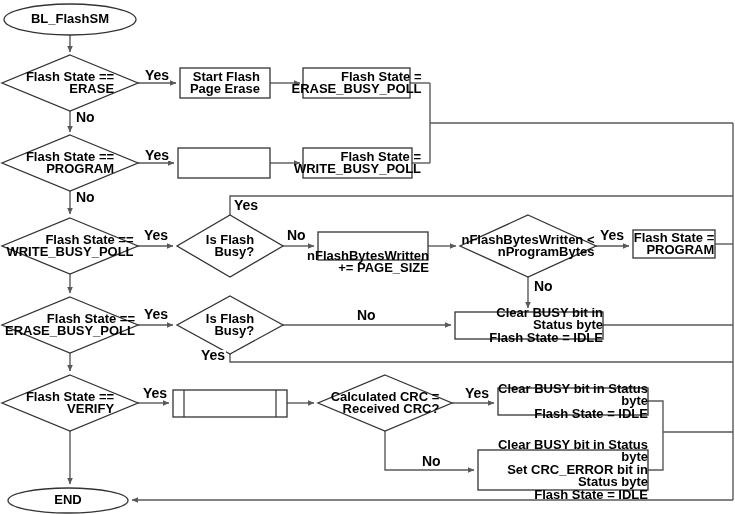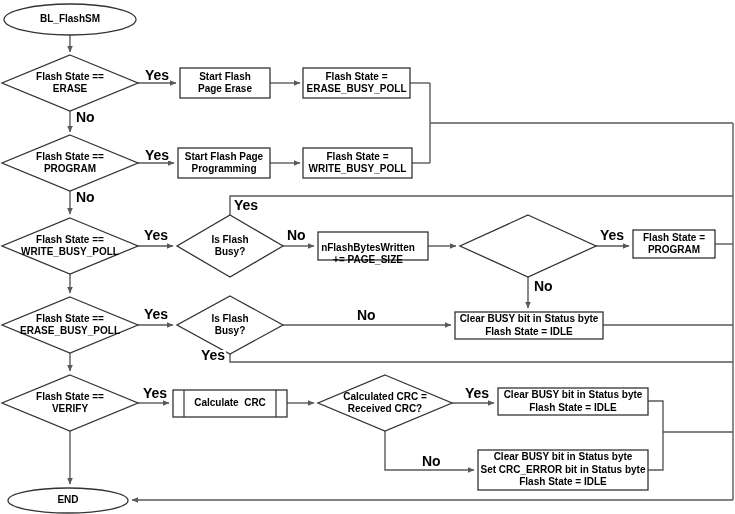--- a/index.html
+++ b/index.html
@@ -17,22 +17,22 @@
     overflow:hidden;
   }
   svg.layer{position:absolute;left:0;top:0;}
   .wire{stroke:var(--line);stroke-width:1.4;fill:none;}
   .shape{stroke:var(--border);stroke-width:1.3;fill:#ffffff;}
   .bar{stroke:var(--border);stroke-width:1.2;}
   .arrowhead{fill:var(--line);}
   .nlabel{
     position:absolute;
     display:flex;align-items:center;justify-content:center;
-    text-align:center;
-    font-size:10px;font-weight:600;line-height:12.5px;
+    text-align:right;
+    font-size:13px;font-weight:600;line-height:12.5px;
     color:var(--text);
     white-space:pre-wrap;
     pointer-events:none;
   }
   .elabel{
     position:absolute;
     font-size:14px;font-weight:600;line-height:11px;
     color:var(--text);
     background:var(--bg);
     padding:0 1px;
@@ -116,41 +116,40 @@
 
   <div class="nlabel" style="left:4px;top:4px;width:132px;height:31px;">BL_FlashSM</div>
   <div class="nlabel" style="left:2px;top:55px;width:136px;height:56px;">Flash State ==
 ERASE</div>
   <div class="nlabel" style="left:180px;top:68px;width:90px;height:30px;border-radius:13px;">Start Flash
 Page Erase</div>
   <div class="nlabel" style="left:303px;top:68px;width:107px;height:30px;">Flash State =
 ERASE_BUSY_POLL</div>
   <div class="nlabel" style="left:2px;top:135px;width:136px;height:56px;">Flash State ==
 PROGRAM</div>
-  <div class="nlabel" style="left:178px;top:148px;width:92px;height:30px;">Start Flash Page
-Programming</div>
   <div class="nlabel" style="left:303px;top:148px;width:109px;height:30px;">Flash State =
 WRITE_BUSY_POLL</div>
   <div class="nlabel" style="left:2px;top:218px;width:136px;height:56px;">Flash State ==
 WRITE_BUSY_POLL</div>
   <div class="nlabel" style="left:177px;top:215px;width:106px;height:62px;">Is Flash
 Busy?</div>
-  <div class="nlabel" style="left:318px;top:240px;width:100px;height:28px;">nFlashBytesWritten
+  <div class="nlabel" style="left:318px;top:248px;width:100px;height:28px;">nFlashBytesWritten
 += PAGE_SIZE</div>
+  <div class="nlabel" style="left:460px;top:215px;width:136px;height:62px;">nFlashBytesWritten &lt;
+nProgramBytes</div>
   <div class="nlabel" style="left:633px;top:230px;width:82px;height:28px;">Flash State =
 PROGRAM</div>
   <div class="nlabel" style="left:2px;top:297px;width:136px;height:56px;">Flash State ==
 ERASE_BUSY_POLL</div>
   <div class="nlabel" style="left:177px;top:296px;width:106px;height:58px;">Is Flash
 Busy?</div>
   <div class="nlabel" style="left:455px;top:312px;width:148px;height:27px;">Clear BUSY bit in Status byte
 Flash State = IDLE</div>
   <div class="nlabel" style="left:2px;top:375px;width:136px;height:56px;">Flash State ==
 VERIFY</div>
-  <div class="nlabel" style="left:185px;top:390px;width:90px;height:27px;">Calculate  CRC</div>
   <div class="nlabel" style="left:318px;top:375px;width:134px;height:56px;">Calculated CRC =
 Received CRC?</div>
   <div class="nlabel" style="left:498px;top:388px;width:150px;height:27px;">Clear BUSY bit in Status byte
 Flash State = IDLE</div>
   <div class="nlabel" style="left:478px;top:450px;width:170px;height:40px;">Clear BUSY bit in Status byte
 Set CRC_ERROR bit in Status byte
 Flash State = IDLE</div>
   <div class="nlabel" style="left:8px;top:488px;width:120px;height:25px;">END</div>
 
   <span class="elabel" style="left:144px;top:70px;">Yes</span>

